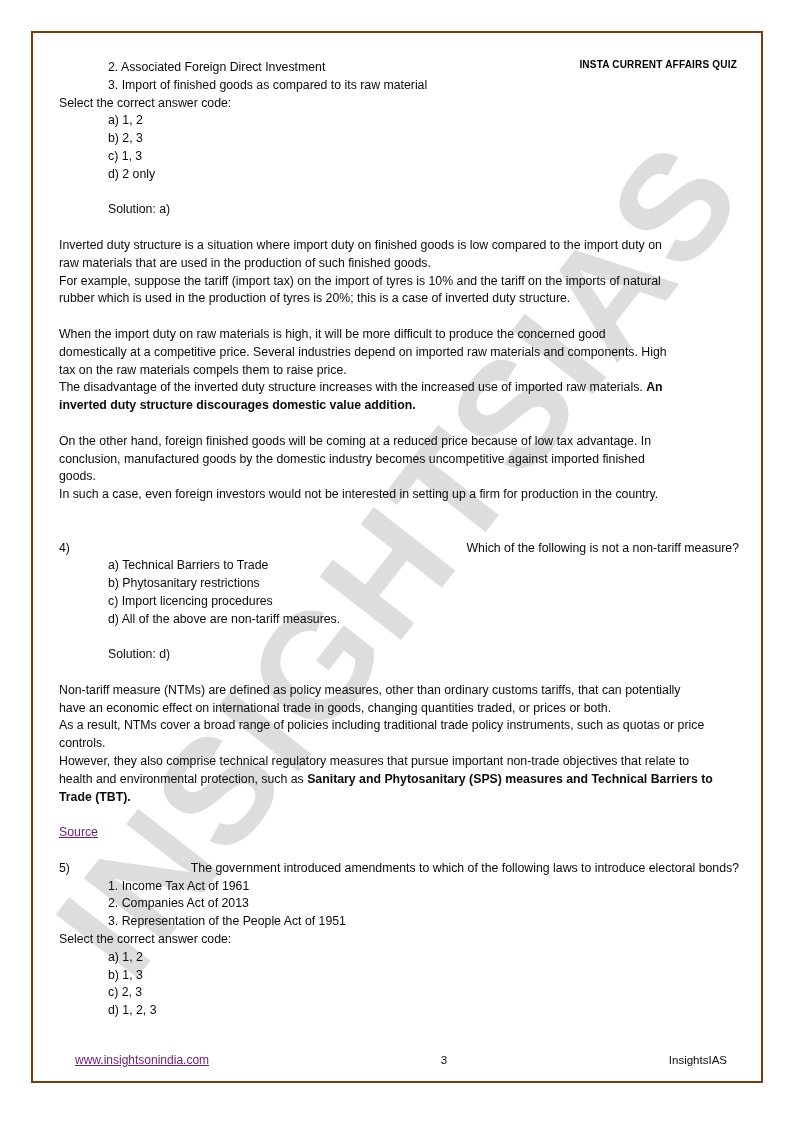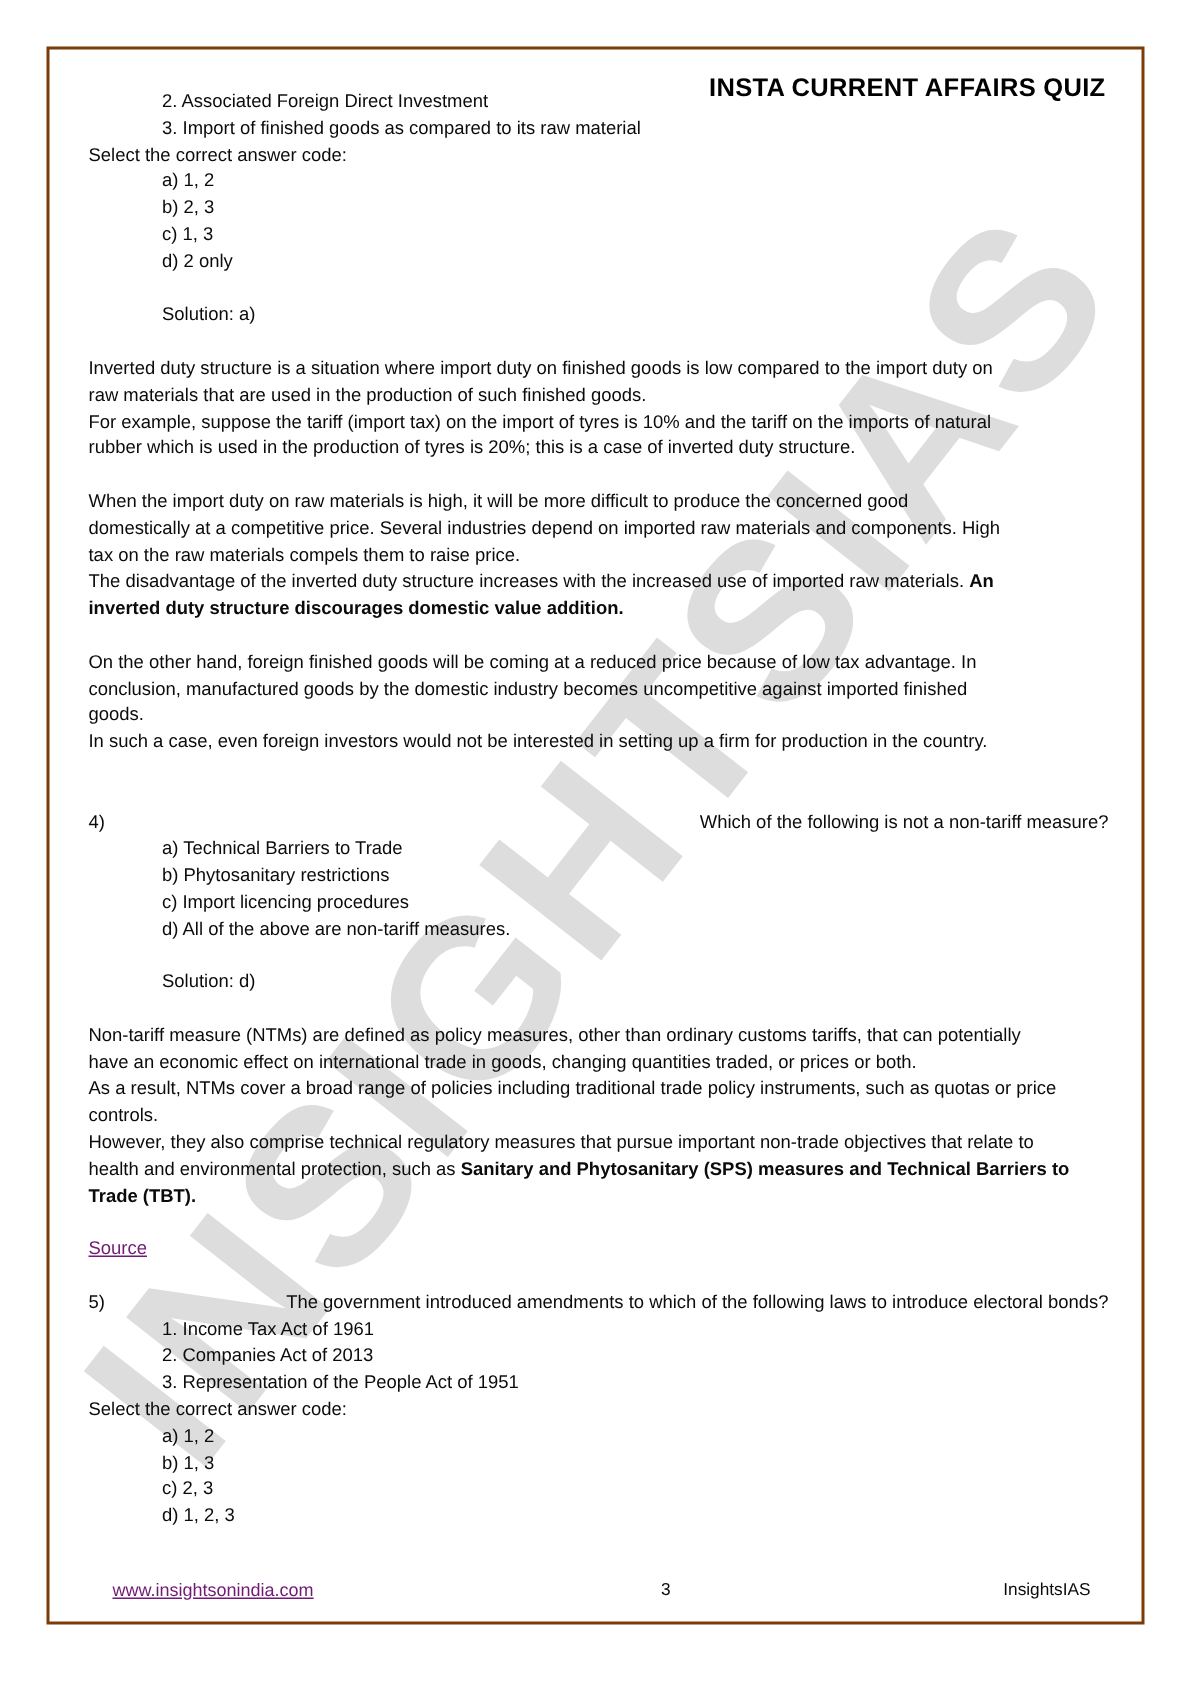--- a/index.html
+++ b/index.html
@@ -54,23 +54,23 @@
 
   
   #content {
     position: relative;
     z-index: 2;
     padding: 0;
   }
 
   .doc-header {
     position: absolute;
-    top: 16px;
+    top: 26px;
     right: 24px;
-    font-size: 17px;
+    font-size: 10px;
     font-weight: bold;
     color: #000000;
     letter-spacing: 0.2px;
     white-space: nowrap;
   }
 
   .body-block {
     position: absolute;
     left: 26px;
     top: 26px;

